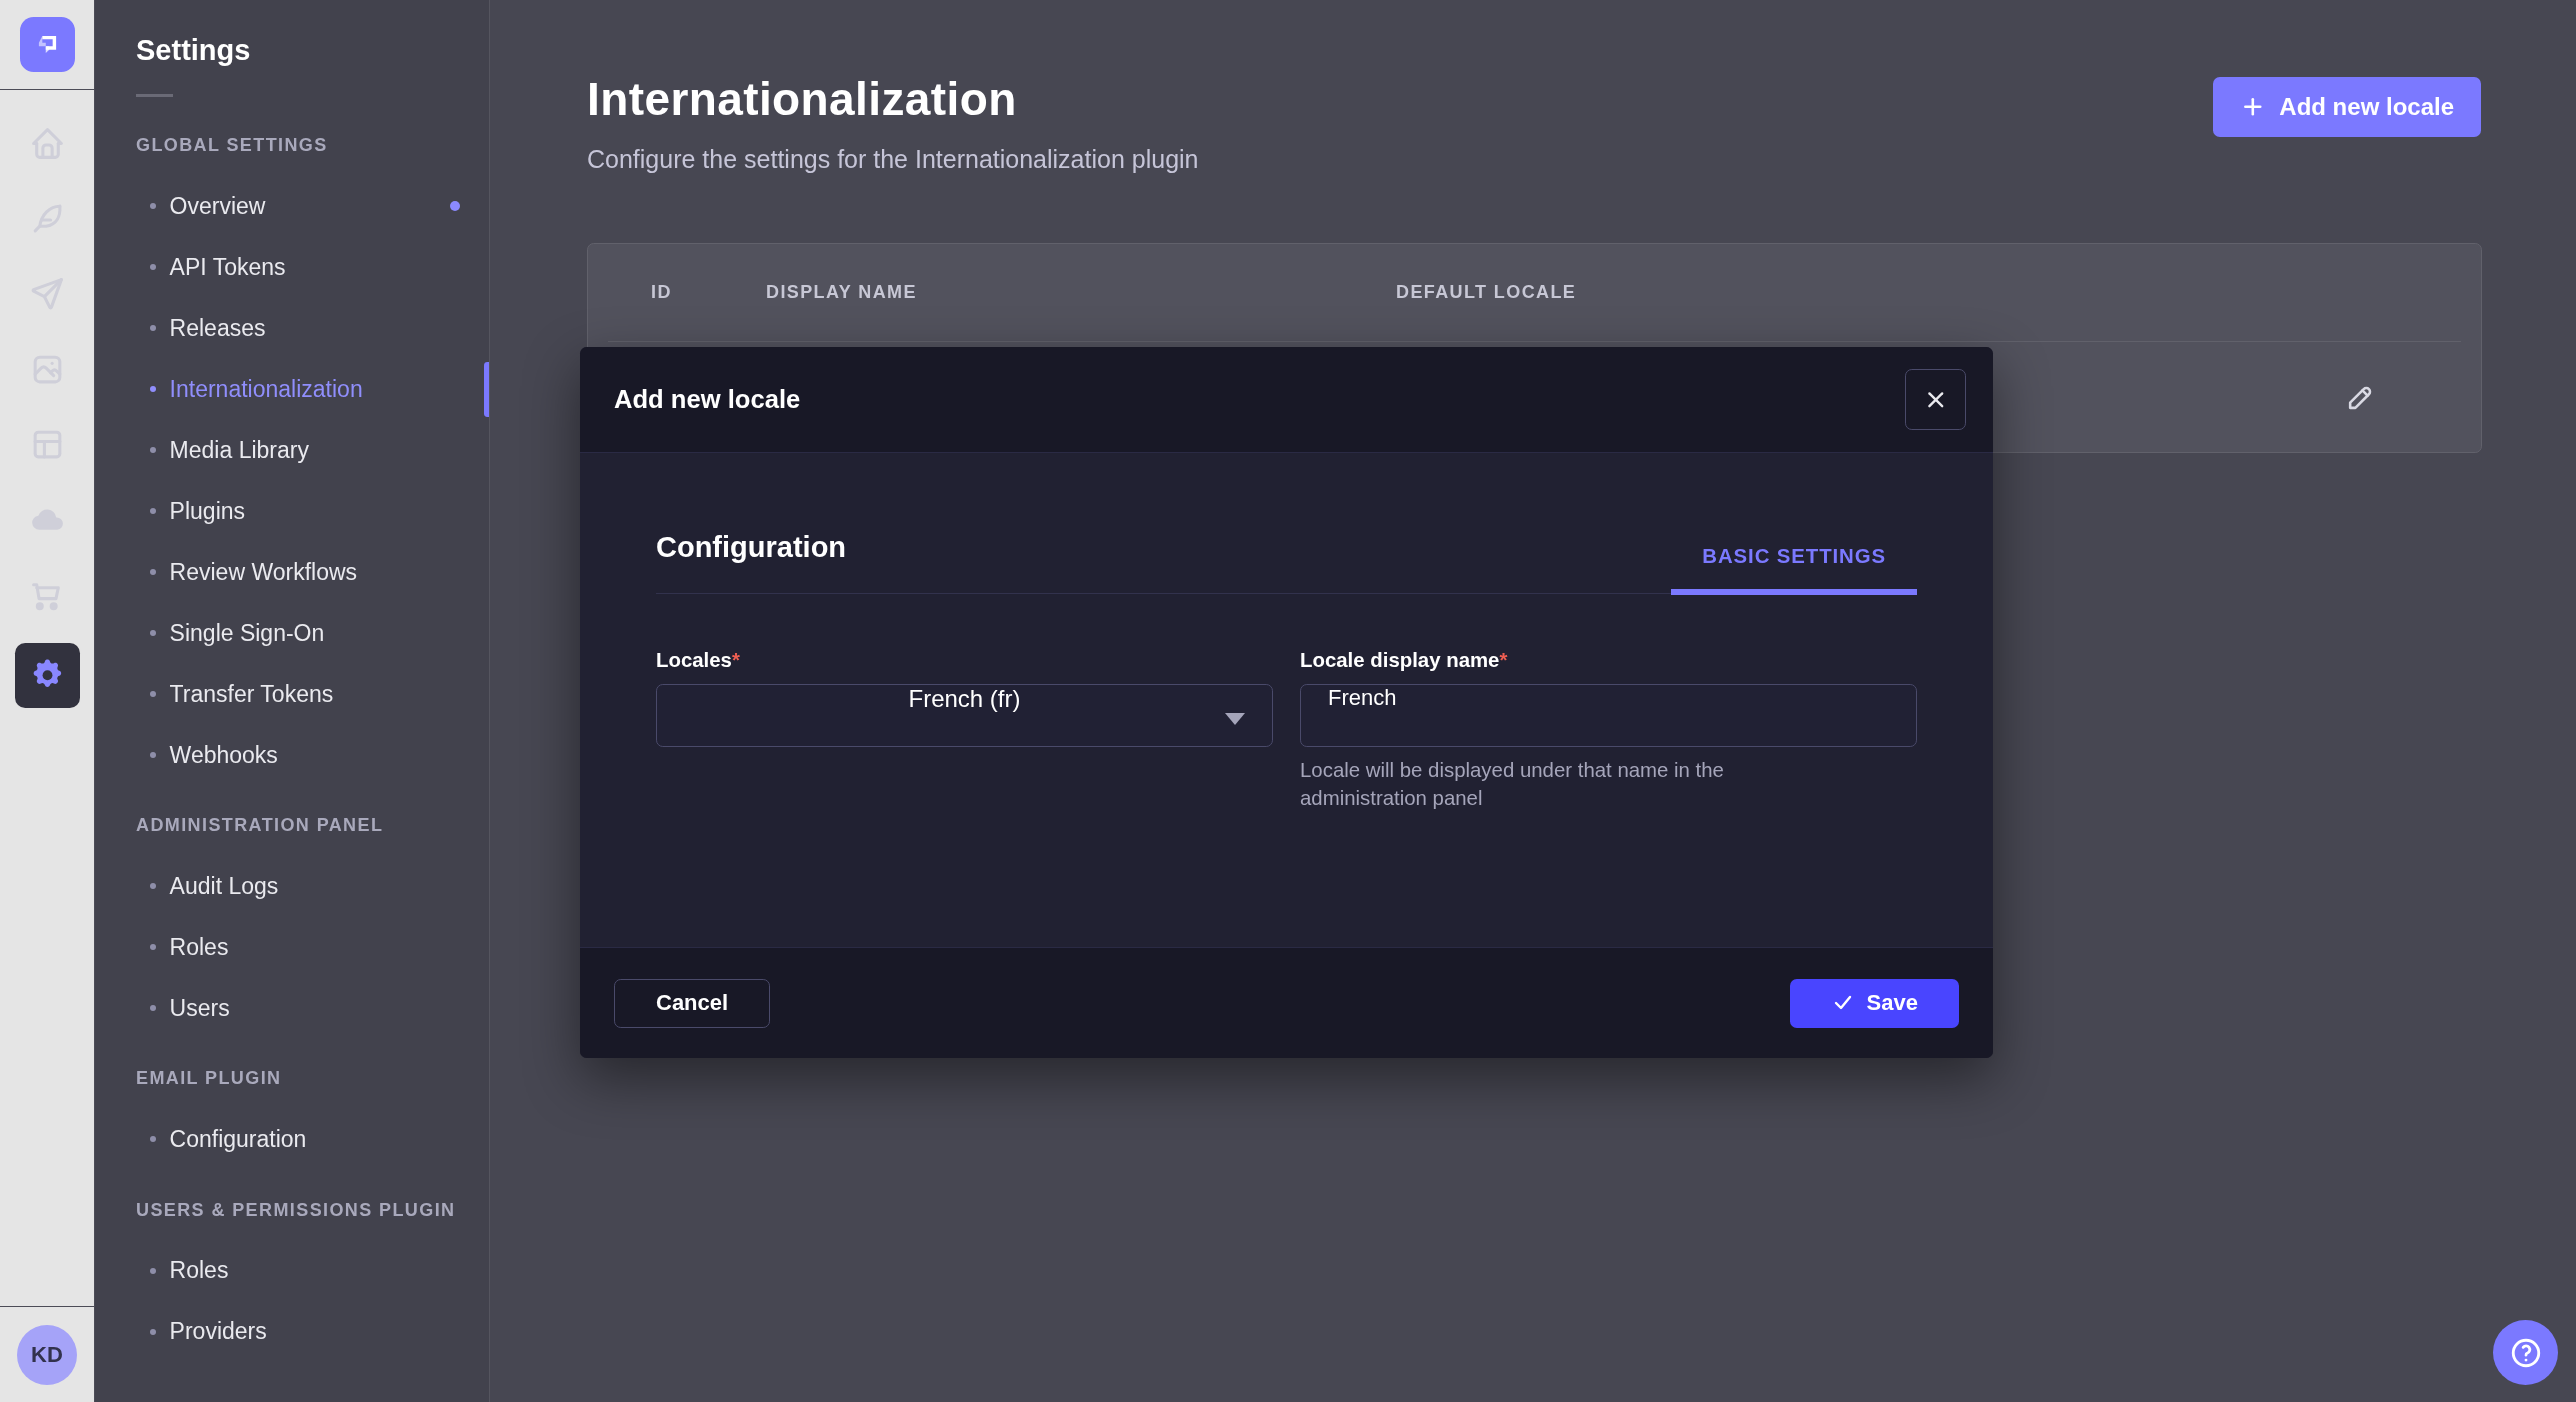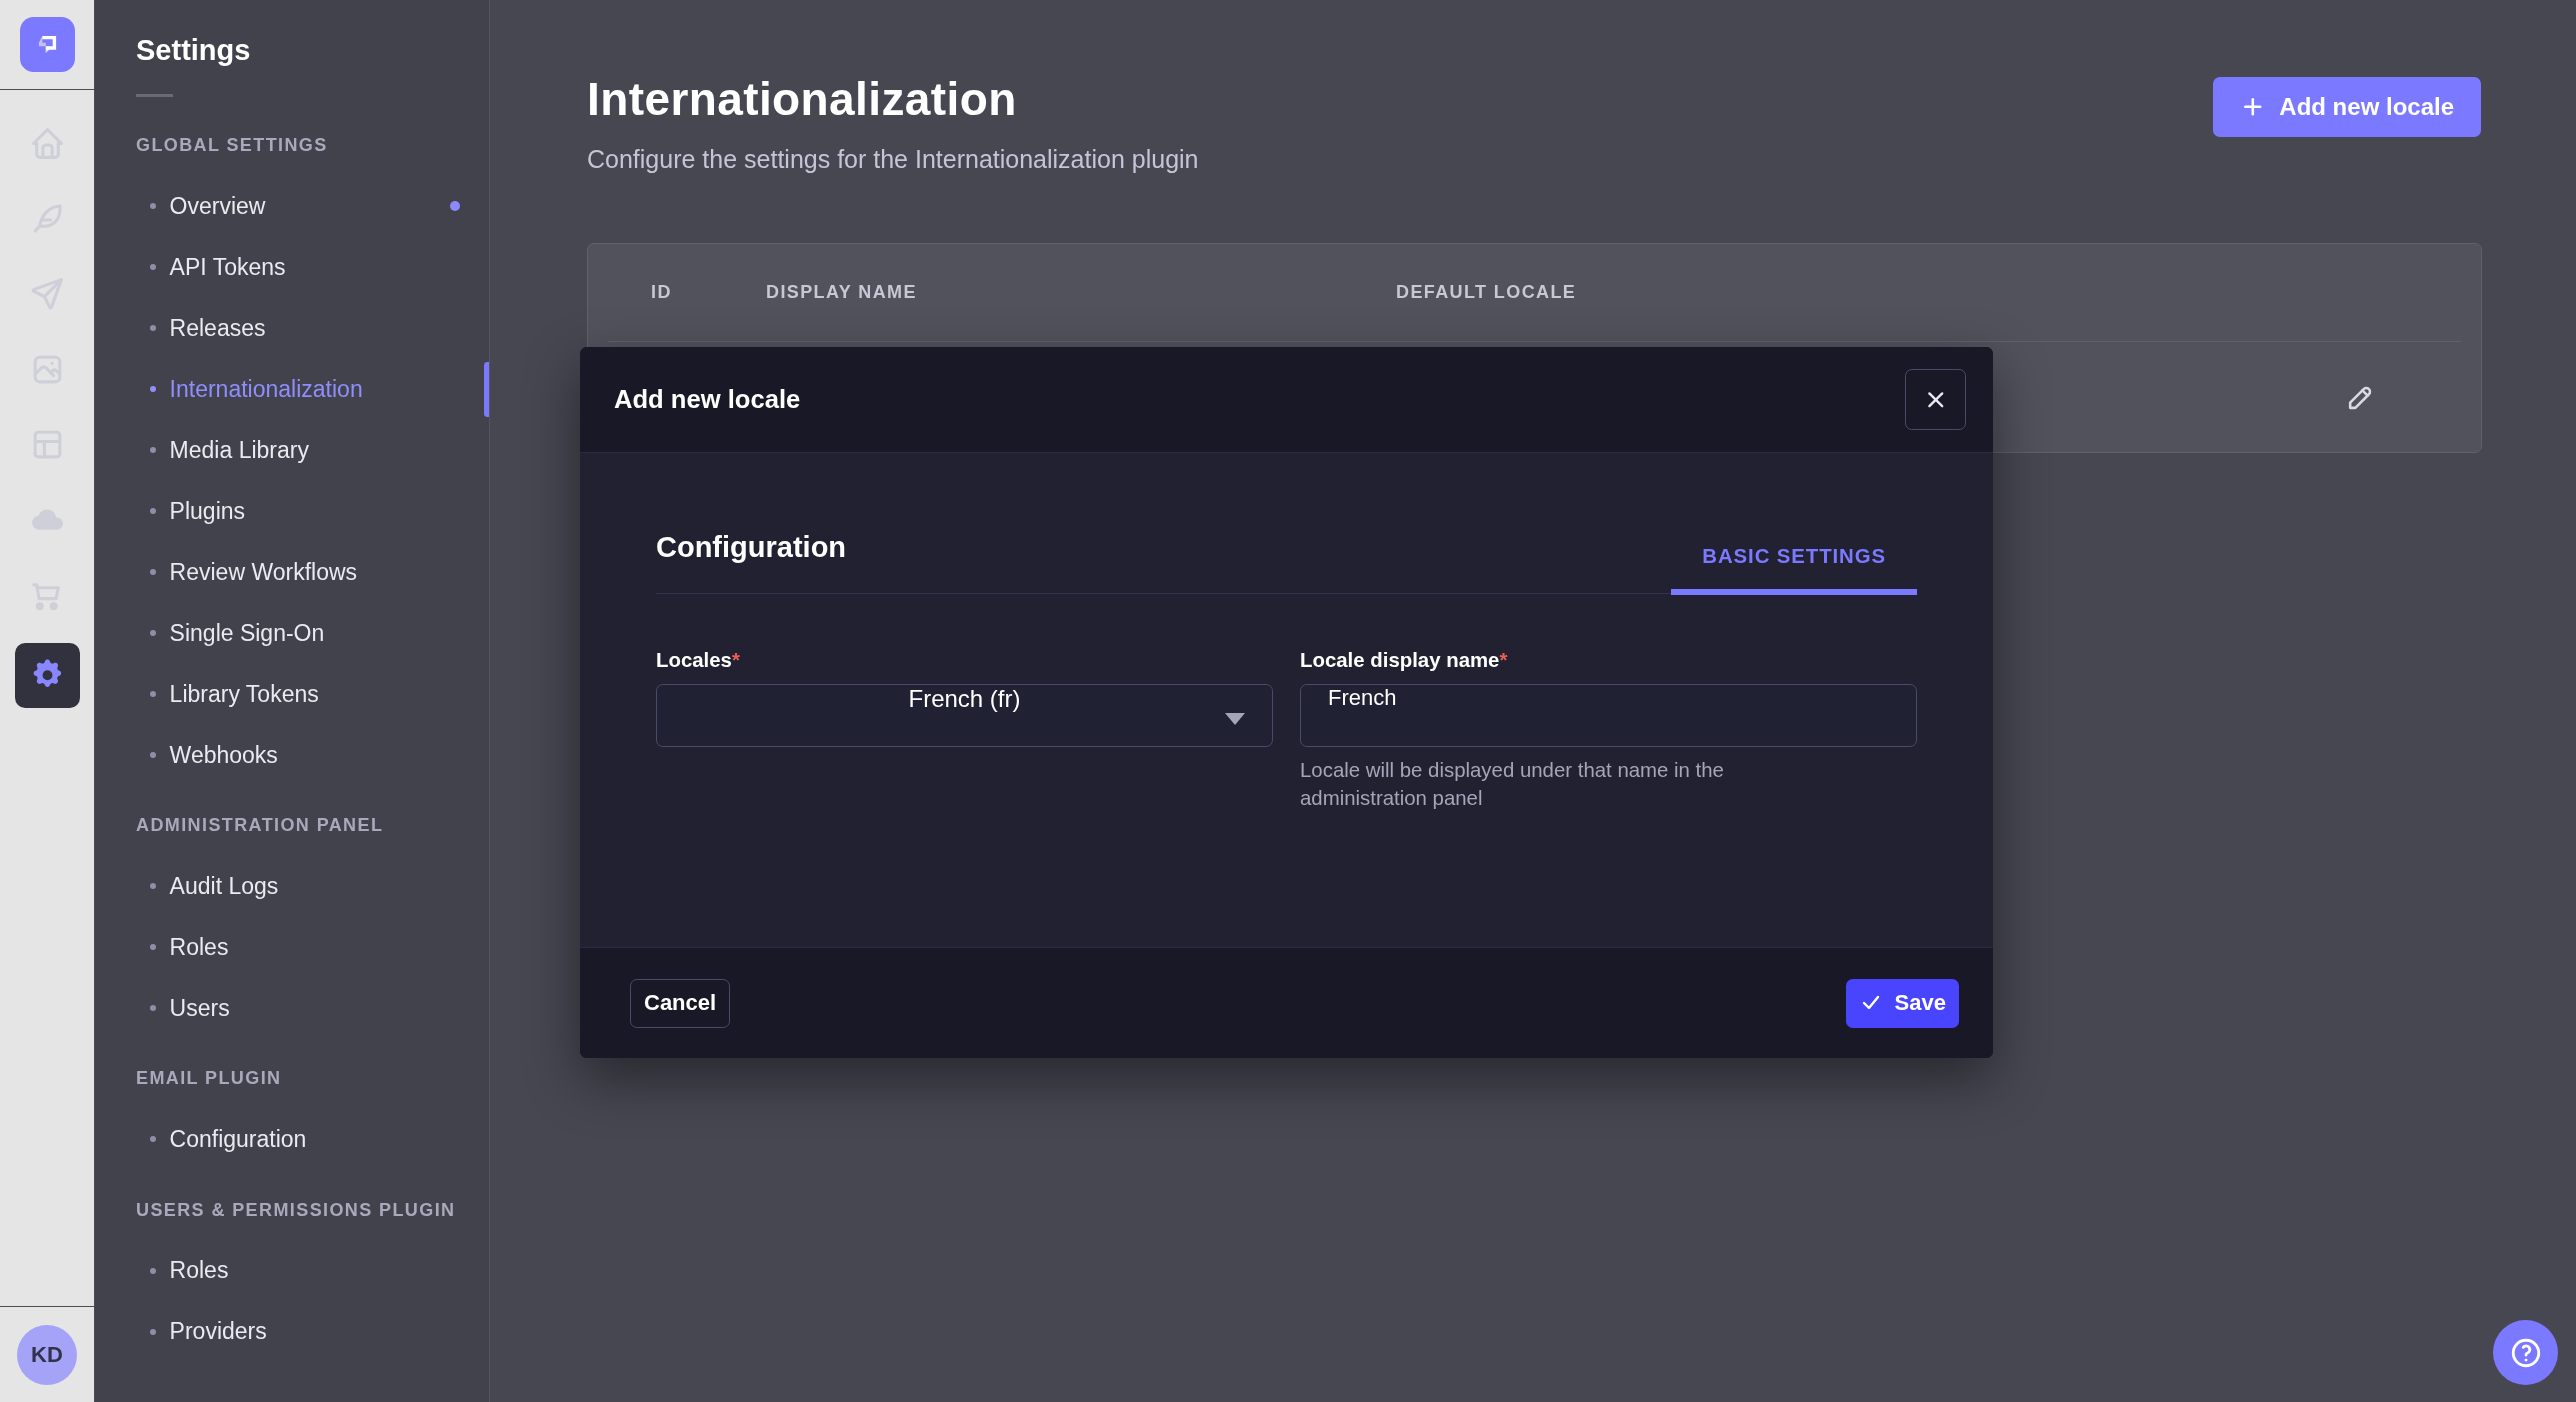--- a/index.html
+++ b/index.html
@@ -104,22 +104,22 @@
     color:#FFFFFF; font-size:22px; width:100%;
     font-family:"Liberation Sans","DejaVu Sans",sans-serif; }
   .caret { margin-left:auto; width:0; height:0; border-left:10.2px solid transparent;
     border-right:10.2px solid transparent; border-top:12.8px solid #A5A5BA; }
   .hint { margin-top:8.5px; font-size:20.4px; line-height:28px; color:#A5A5BA;
     max-width:528px; }
   .modal-footer { height:111px; flex:0 0 auto; background:#181826;
     border-top:1.7px solid #2A2A44; border-radius:0 0 6.8px 6.8px;
     display:flex; align-items:center; padding:0 34px; }
   .btn { height:49px; border-radius:6.8px; font-size:22px; font-weight:600;
-    display:flex; align-items:center; gap:12px; padding:0 13px; cursor:pointer;
-    font-family:"Liberation Sans","DejaVu Sans",sans-serif;margin-left:16px; }
+    display:flex; align-items:center; gap:12px; padding:0 41px; cursor:pointer;
+    font-family:"Liberation Sans","DejaVu Sans",sans-serif; }
   .btn-cancel { background:#181826; border:0.9px solid #4A4A6A; color:#FFFFFF; }
   .btn-save { margin-left:auto; background:#4945FF; border:none; color:#FFFFFF; }
 
   
   .fab { position:absolute; left:2493px; top:1320px; width:65px; height:65px;
     border-radius:50%; background:#7B79FF; color:#FFFFFF; display:flex;
     align-items:center; justify-content:center; cursor:pointer; z-index:6; }
 </style>
 </head>
 <body>
@@ -231,21 +231,21 @@
     <div class="nav-item">
       <span class="bullet"></span>
       <span>Review Workflows</span>
     </div>
     <div class="nav-item">
       <span class="bullet"></span>
       <span>Single Sign-On</span>
     </div>
     <div class="nav-item">
       <span class="bullet"></span>
-      <span>Library Tokens</span>
+      <span>Transfer Tokens</span>
     </div>
     <div class="nav-item">
       <span class="bullet"></span>
       <span>Webhooks</span>
     </div>
 
     <div class="nav-section-title">ADMINISTRATION PANEL</div>
     <div class="nav-item">
       <span class="bullet"></span>
       <span>Audit Logs</span>

